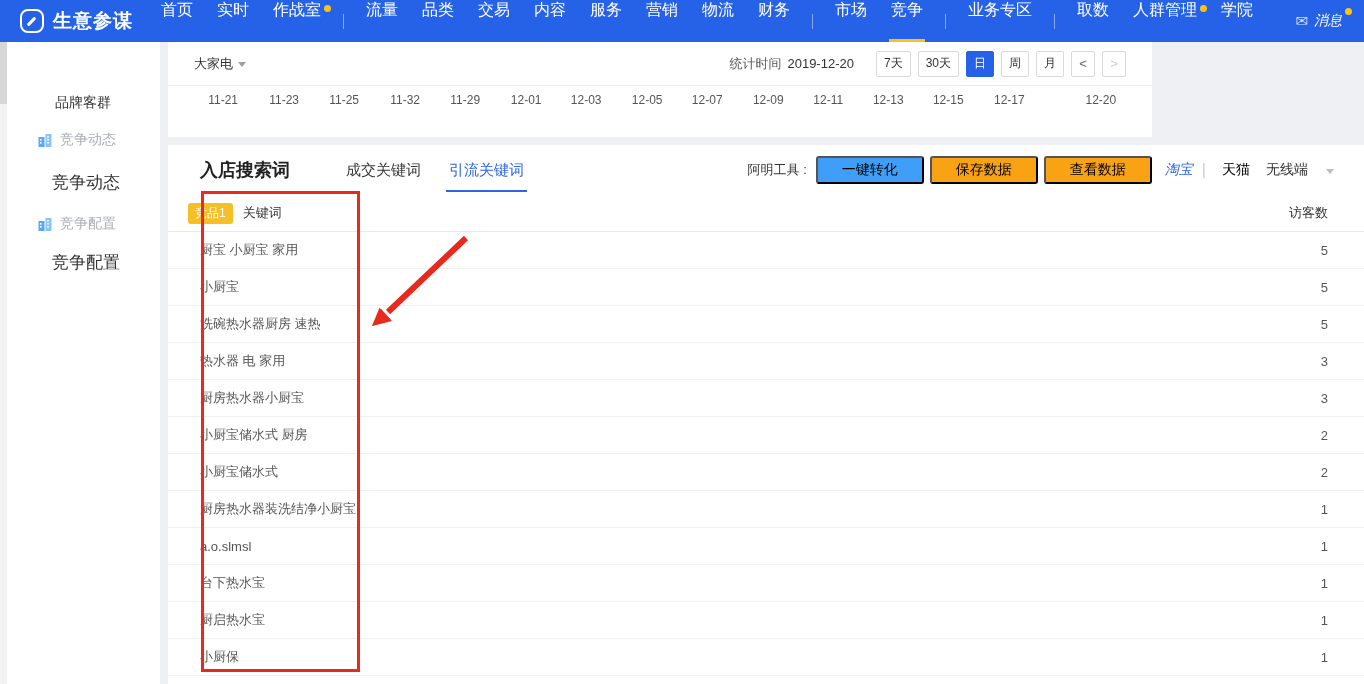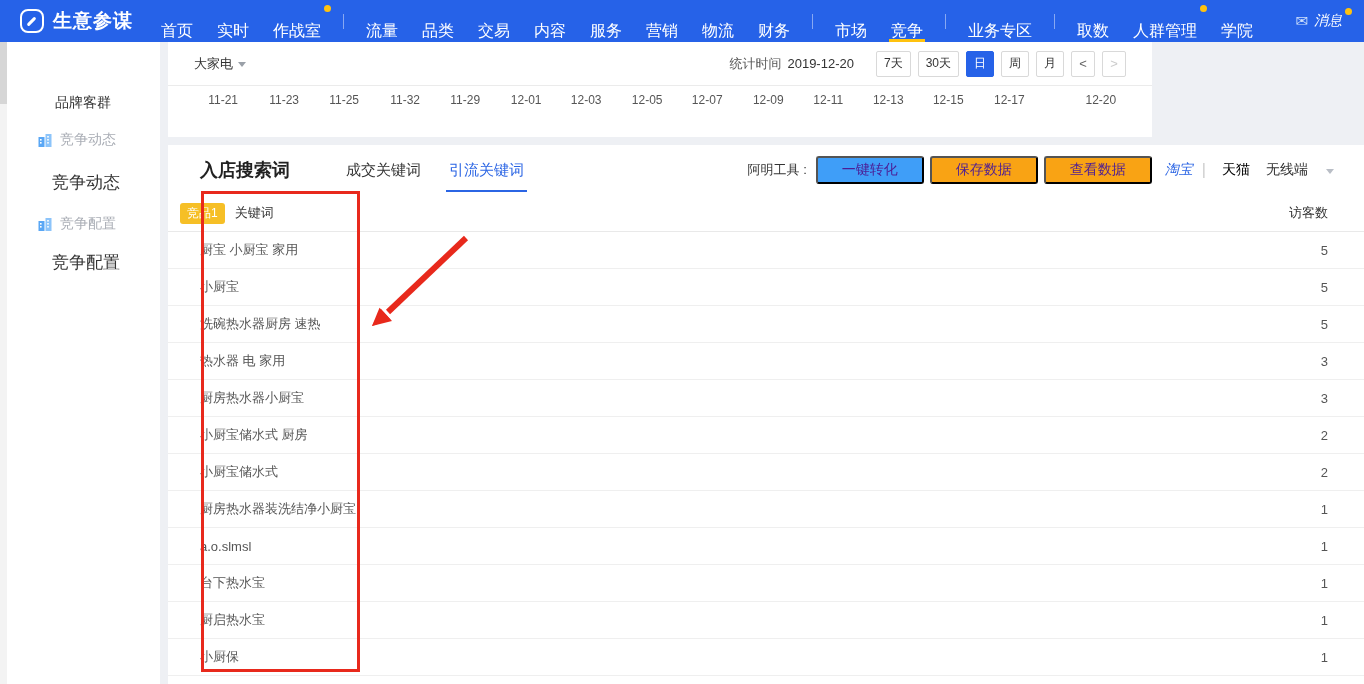--- a/index.html
+++ b/index.html
@@ -11,21 +11,21 @@
   
   .topnav { position:absolute; left:0; top:0; width:1364px; height:42px;
     background:#2662e8; display:flex; align-items:center; color:#fff; z-index:10; }
   .brand { display:flex; align-items:center; padding-left:20px; cursor:pointer; }
   .logo { width:24px; height:24px; border:2px solid #fff; border-radius:8px; position:relative; flex:0 0 auto; }
   .logo::after { content:""; position:absolute; left:4px; top:9px; width:11px; height:3px;
     background:#fff; border-radius:2px; transform:rotate(-45deg); }
   .brand-text { font-size:19px; font-weight:bold; margin-left:9px; letter-spacing:1px; white-space:nowrap;font-family:Liberation Mono, monospace; }
   .menu { display:flex; align-items:center; height:100%; margin-left:16px; }
   .mi { position:relative; font-size:16px; padding:0 12px; height:100%;
-    display:flex; align-items:flex-end; cursor:pointer; white-space:nowrap; }
+    display:flex; align-items:flex-start; cursor:pointer; white-space:nowrap; }
   .mi.active::after { content:""; position:absolute; bottom:0; left:10px; right:10px;
     height:3px; background:#ffc20e; }
   .ndot { position:absolute; top:5px; right:2px; width:7px; height:7px; border-radius:50%; background:#ffc20e; }
   .navdiv { width:1px; height:15px; background:rgba(255,255,255,.45); margin:0 10px; }
   .msg { position:absolute; right:14px; top:0; height:42px; display:flex; align-items:center;
     font-size:14px; cursor:pointer; }
   .env { color:#cfe0fb; font-size:15px; margin-right:6px; }
   .msg-wrap { position:relative; padding-right:8px;font-style:italic; }
   .msg-wrap .ndot { top:-4px; right:-2px; }
   
@@ -59,32 +59,32 @@
   .c2header { height:50px; display:flex; align-items:center; padding:0 30px 0 32px; }
   .sec-title { font-size:18px; font-weight:bold; color:#222; white-space:nowrap; }
   .tabs { display:flex; margin-left:56px; gap:28px; height:50px; align-items:center; }
   .tab { font-size:15px; color:#333; position:relative; height:100%; display:flex;
     align-items:center; cursor:pointer; white-space:nowrap; }
   .tab.active { color:#2b65e4; }
   .tab.active::after { content:""; position:absolute; bottom:3px; left:-3px; right:-3px;
     height:2px; background:#2b65e4; }
   .c2tools { margin-left:auto; display:flex; align-items:center; gap:6px; }
   .tools-label { font-size:13px; color:#333; margin-right:3px; white-space:nowrap; }
-  .tbtn { height:28px; padding:0 24px; border-radius:3px; color:#4c1d95; font-size:14px;
+  .tbtn { height:28px; padding:0 24px; border-radius:3px; color:#000000; font-size:14px;
     display:flex; align-items:center; cursor:pointer; white-space:nowrap; }
   .tbtn.blue { background:#3f9ef8; }
   .tbtn.orange { background:#f9a314; }
   .plat { font-size:14px; margin-left:7px; cursor:pointer; }
   .plat.tb { color:#2b65e4;font-style:italic; }
   .pipe { color:#ccc; margin:0 3px; }
   .wireless { font-size:14px; color:#333; margin-left:10px; display:flex; gap:18px;
     align-items:center; cursor:pointer; }
   .wireless .caret { border-top-color:#b9bec6; }
   
-  .thead { height:37px; display:flex; align-items:center; padding:0 36px 0 12px;
+  .thead { height:37px; display:flex; align-items:center; padding:0 36px 0 20px;
     border-bottom:1px solid #e9e9e9; }
   .badge { background:#f6bf26; color:#fff; font-size:12px; padding:2px 7px; border-radius:3px; }
   .kw-h { font-size:13px; color:#333; margin-left:10px; }
   .vis-h { margin-left:auto; font-size:13px; color:#333; }
   .trow { height:37px; display:flex; align-items:center; padding:0 36px 0 32px;
     border-bottom:1px solid #efefef; }
   .kw { font-size:13px; color:#555; }
   .vis { margin-left:auto; font-size:13px; color:#555; }
   
   .hl-rect { position:absolute; left:201px; top:191px; width:159px; height:481px;

